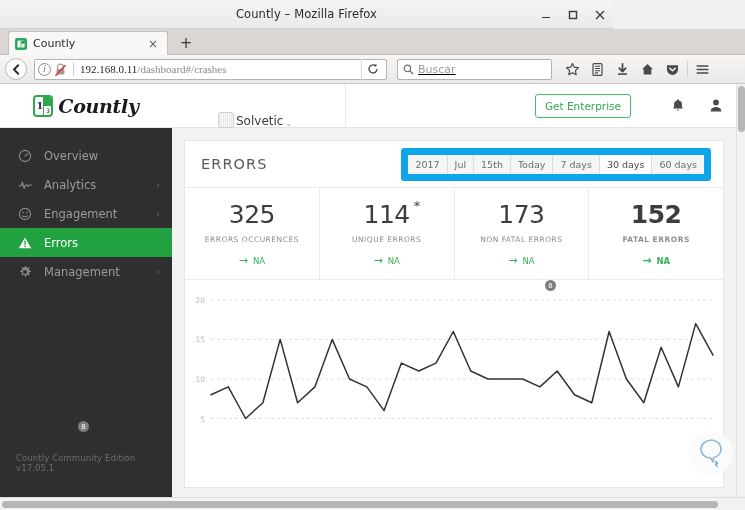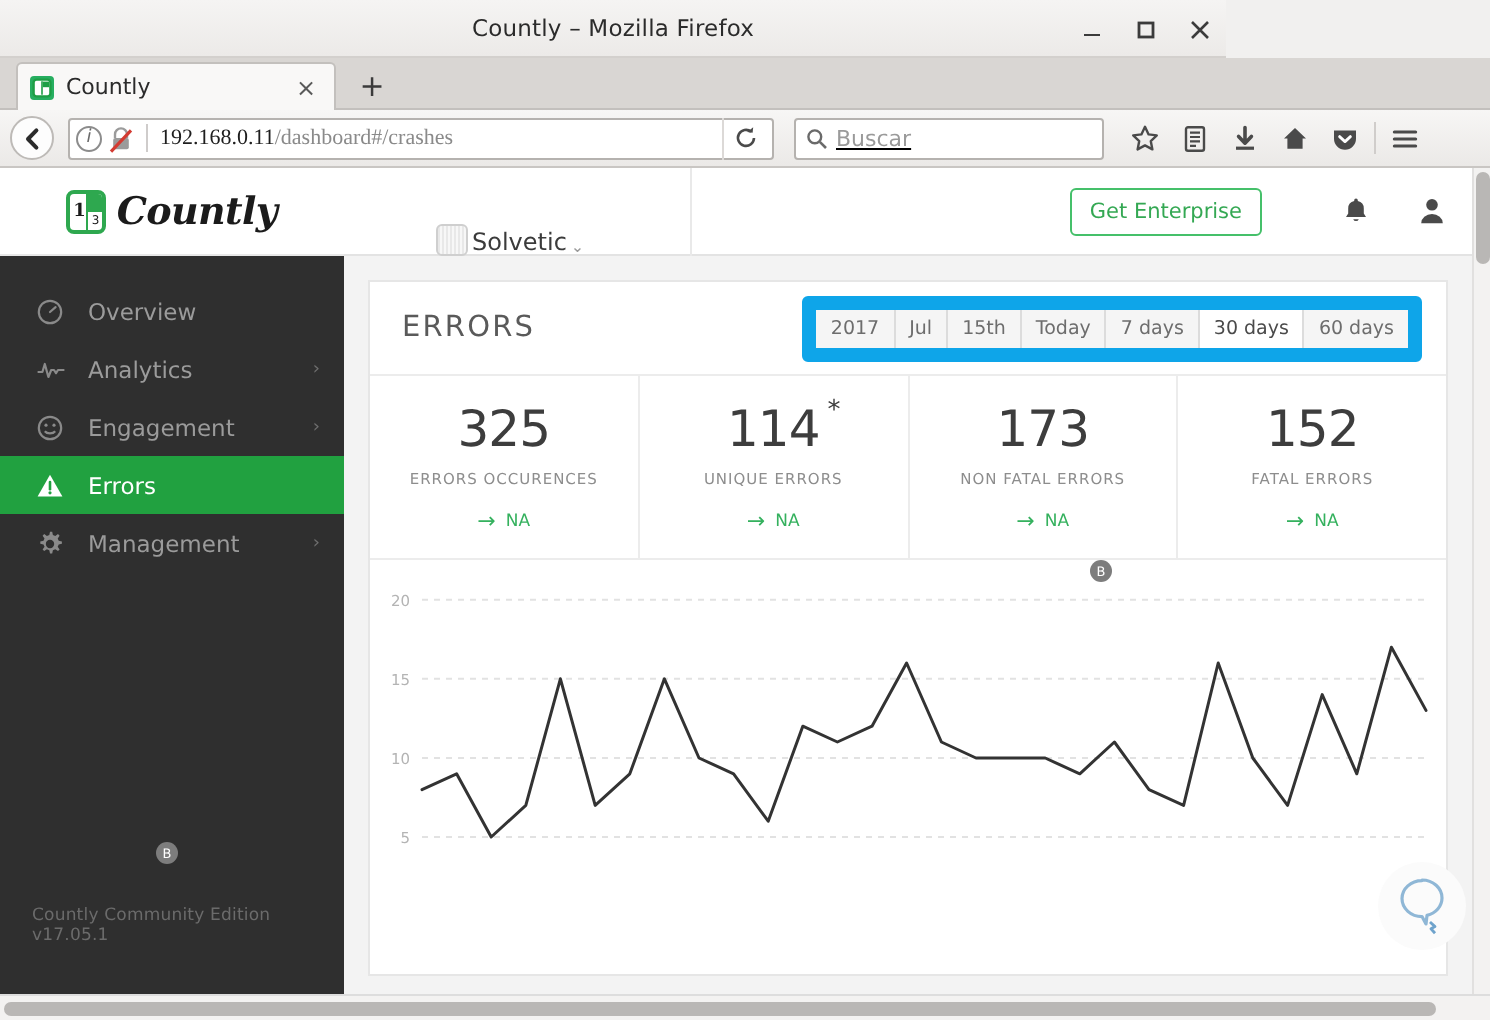--- a/index.html
+++ b/index.html
@@ -161,21 +161,21 @@
                  overflow:hidden; background:#f5f5f5; }
   .df-item {
     font-size:9.5px; color:#6d6d6d; padding:4px 7px; border-right:1px solid #dcdcdc;
     cursor:pointer; white-space:nowrap; background:#f5f5f5;
   }
   .df-item:last-child { border-right:none; }
   .df-item.active { background:#ffffff; color:#4a4a4a; }
 
   .stats-row { display:flex; border-top:1px solid #ececec; }
   .stat-box { flex:1; padding:12px 4px 13px; text-align:center; border-right:1px solid #ececec; }
-  .stat-box:last-child { border-right:none; }
+  .stat-box:last-child { border-right:none;font-weight:bold; }
   .stat-num { font-size:25px; color:#3d3d3d; font-family:"DejaVu Sans", sans-serif;
               letter-spacing:-.5px; position:relative; display:inline-block; }
   .stat-num sup { font-size:13px; position:absolute; top:-2px; right:-10px; color:#3d3d3d; }
   .stat-label { font-size:7.5px; color:#8d8d8d; letter-spacing:.5px; margin-top:6px; }
   .stat-trend { margin-top:11px; font-size:8.5px; color:#35b15e; display:flex;
                 align-items:center; justify-content:center; gap:5px; }
   .trend-arrow { font-size:11px; line-height:1; }
 
   .chart-wrap { position:relative; height:208px; border-top:1px solid #ececec; background:#fff; }
   .chart-svg { display:block; width:100%; height:208px; }

